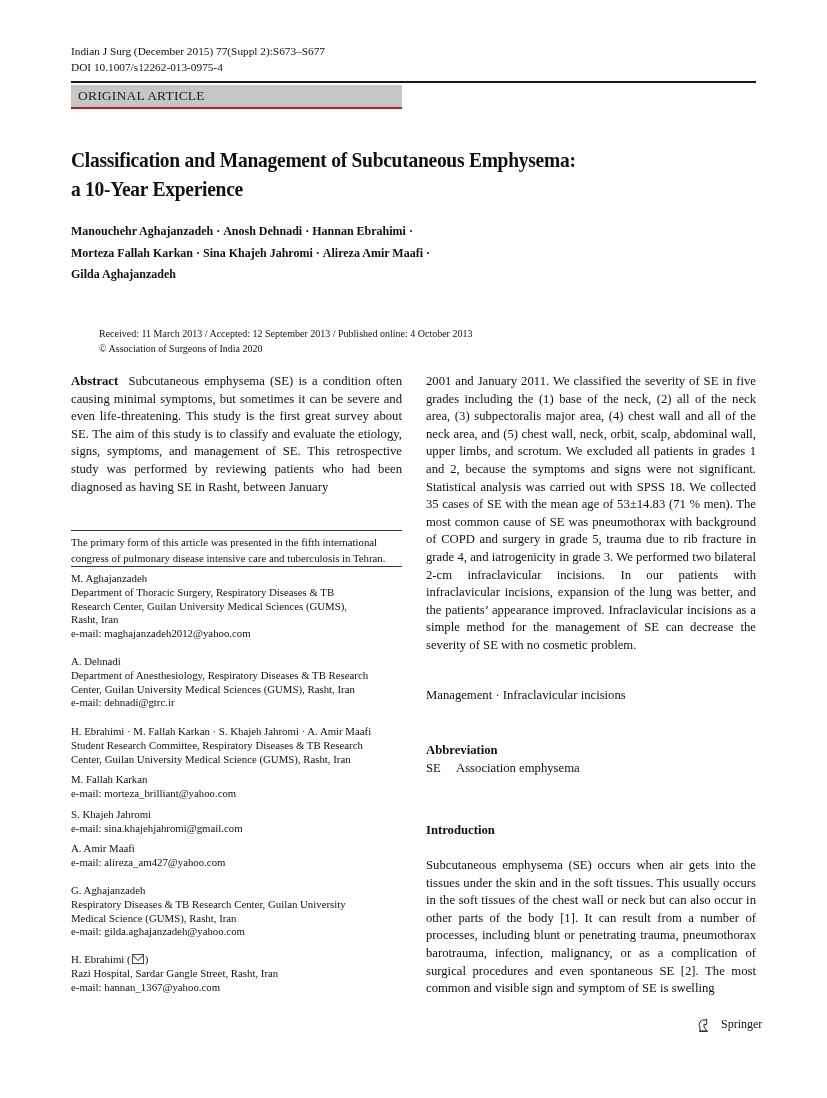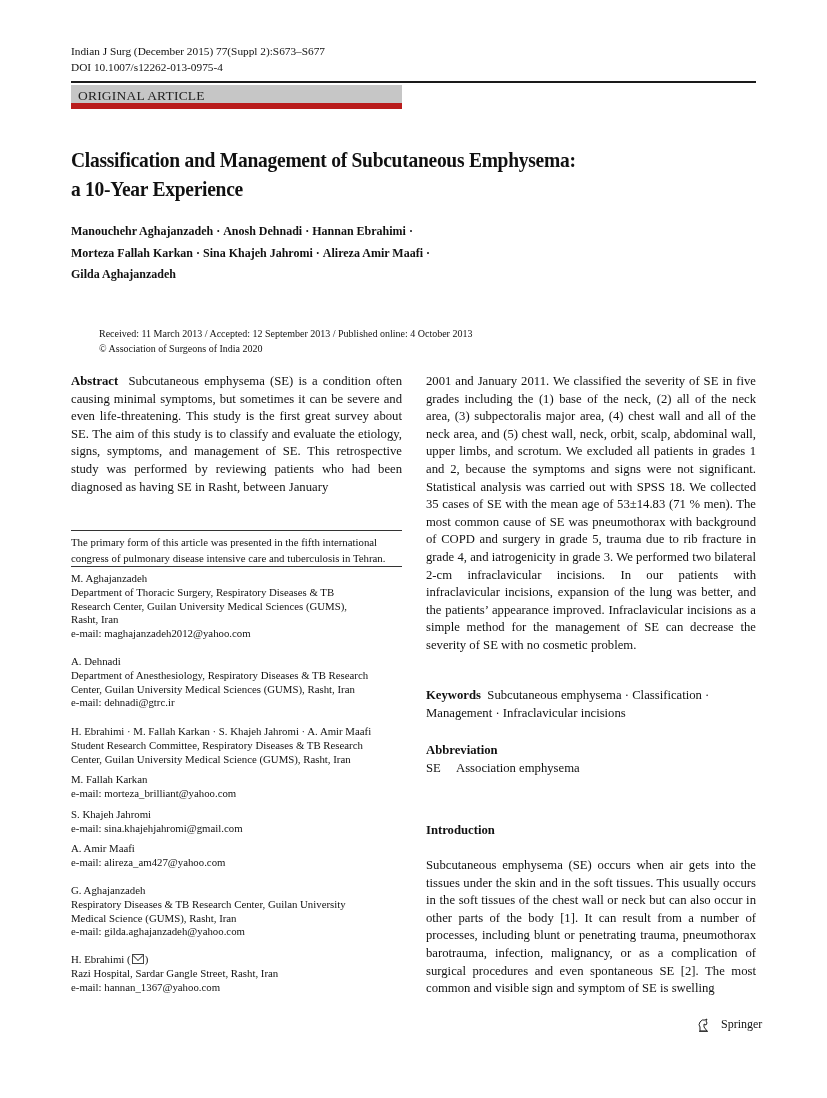--- a/index.html
+++ b/index.html
@@ -2,21 +2,21 @@
 <html><head>
 <meta charset="utf-8">
 <style>
   html, body { margin: 0; padding: 0; background: #ffffff; }
   body { width: 827px; height: 1098px; position: relative; overflow: hidden;
          font-family: "Liberation Serif", "DejaVu Serif", serif; color: #111; }
   .abs { position: absolute; }
   .journal { left: 71px; top: 44px; font-size: 11.3px; line-height: 15.5px; }
   .rule-top { left: 71px; top: 81px; width: 685px; height: 2px; background: #1a1a1a; }
   .article-type { left: 71px; top: 85px; width: 331px; height: 24px; background: #c6c6c6;
-                  border-bottom: 6px solid #b91c1c; box-sizing: border-box; }
+                  border-bottom: 2px solid #b91c1c; box-sizing: border-box; }
   .article-type span { position: absolute; left: 7px; top: 3px; font-size: 13.5px; color: #222; letter-spacing: 0.2px; }
   .title { left: 71px; top: 146px; width: 700px; font-size: 21px; font-weight: bold; line-height: 29px;
            letter-spacing: -0.3px; transform: scaleX(0.93); transform-origin: left top; }
   .authors { left: 71px; top: 221px; width: 560px; font-size: 12px; font-weight: bold; line-height: 21.5px; }
   .authors .sep { padding: 0 3px; }
   .dates { left: 71px; top: 326px; font-size: 10px; line-height: 15px; margin-left: 28px; }
   .col { font-size: 12.7px; line-height: 17.6px; text-align: justify; }
   .left-col { left: 71px; width: 331px; }
   .right-col { left: 426px; width: 330px; }
   .abstract { top: 373px; }
@@ -120,21 +120,20 @@
   <div>Medical Science (GUMS), Rasht, Iran</div>
   <div>e-mail: gilda.aghajanzadeh@yahoo.com</div>
 </div>
 <div class="abs affil" style="top:953px">
   <div><span>H. Ebrahimi (</span><span class="envelope"></span><span>)</span></div>
   <div>Razi Hospital, Sardar Gangle Street, Rasht, Iran</div>
   <div>e-mail: hannan_1367@yahoo.com</div>
 </div>
 
 <div class="abs col right-col keywords" style="text-align:left">
-  <div><b class="lead">Keywords</b>&nbsp;&nbsp;<span>Subcutaneous emphysema · Classification ·</span></div>
   <div>Management · Infraclavicular incisions</div>
 </div>
 
 <div class="abs col right-col abbr-head">Abbreviation</div>
 <div class="abs col right-col abbr-row" style="text-align:left">
   <span class="ab">SE</span><span>Association emphysema</span>
 </div>
 
 <div class="abs col right-col intro-head">Introduction</div>
 <div class="abs col right-col intro-body">Subcutaneous emphysema (SE) occurs when air gets into the tissues under the skin and in the soft tissues. This usually occurs in the soft tissues of the chest wall or neck but can also occur in other parts of the body [1]. It can result from a number of processes, including blunt or penetrating trauma, pneumothorax barotrauma, infection, malignancy, or as a complication of surgical procedures and even spontaneous SE [2]. The most common and visible sign and symptom of SE is swelling</div>

